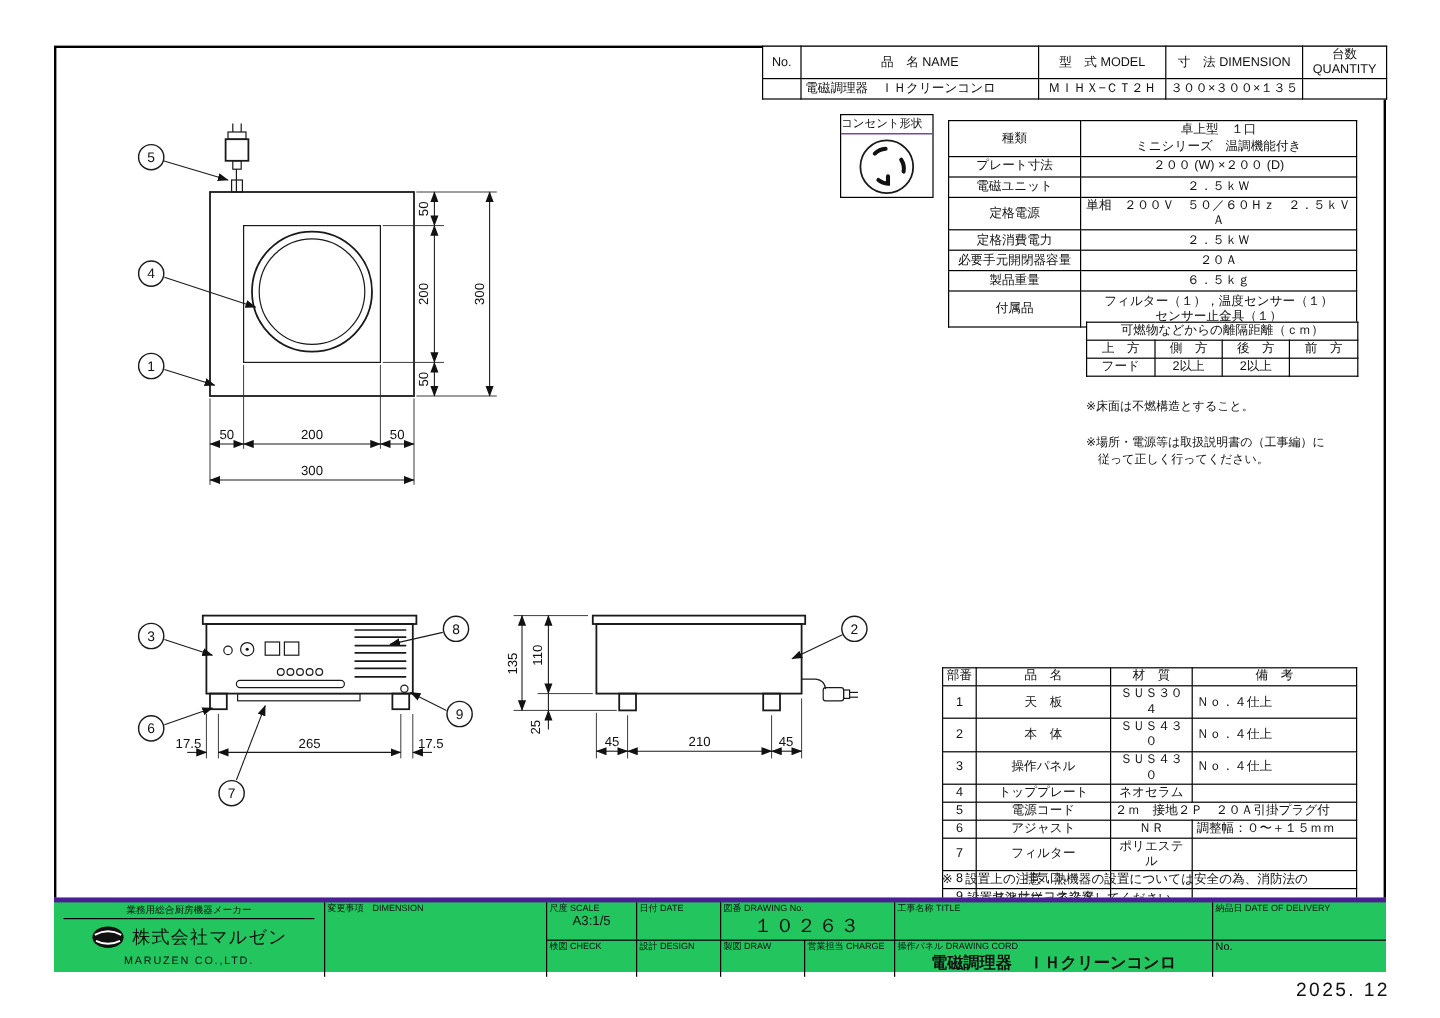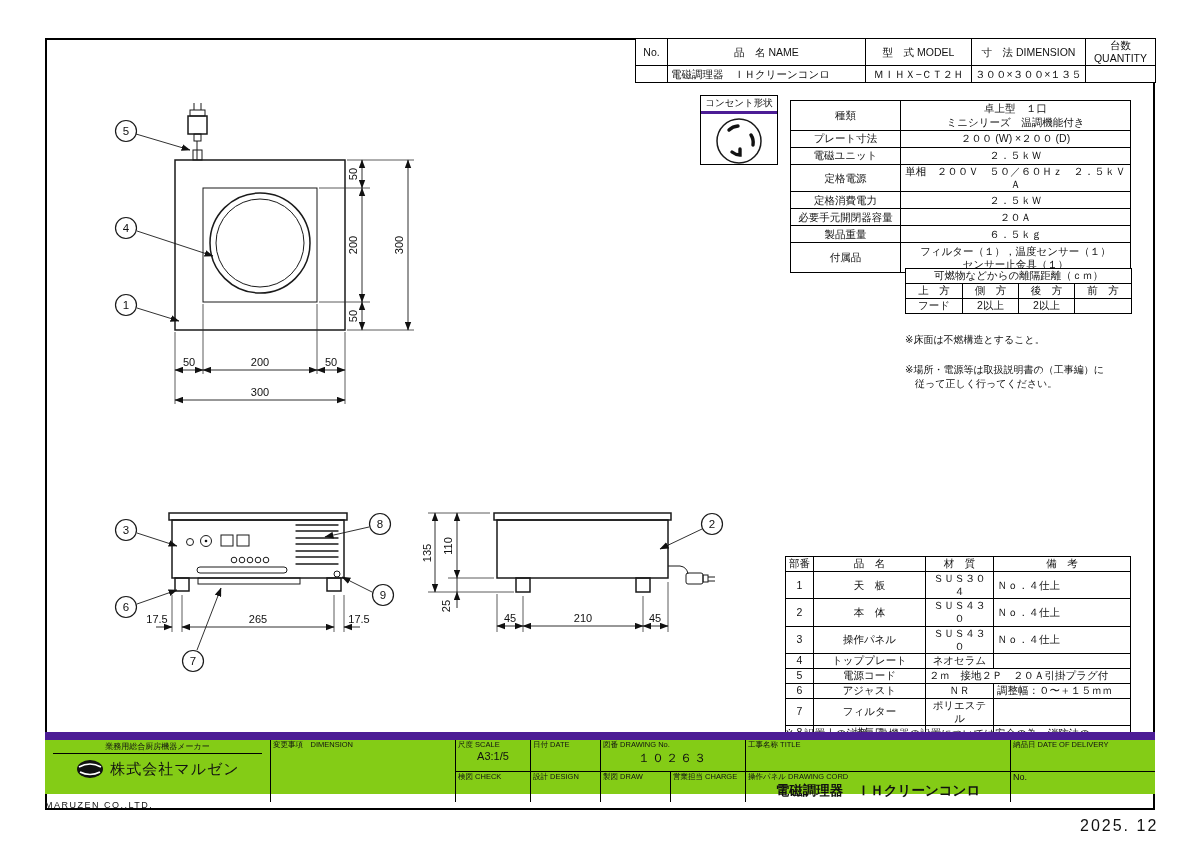--- a/index.html
+++ b/index.html
@@ -15,37 +15,37 @@
   .header-tbl td{height:17px}
   .spec-tbl{left:790px;top:100px;width:340px}
   .spec-tbl td{height:17px}
   .spec-tbl tr.h2 td{height:30px}
   .clear-tbl{left:905px;top:268px;width:226px}
   .clear-tbl td{height:15px;font-size:10px}
   .parts-tbl{left:785px;top:556px;width:345px}
   .parts-tbl td{height:15px;font-size:10px}
 
   .outlet{position:absolute;left:700px;top:95px;width:78px;height:70px;border:1px solid #000;background:#fff}
-  .outlet-label{font-size:9.5px;text-align:center;border-bottom:3px solid #4c1d95;padding:1px 0;white-space:nowrap}
+  .outlet-label{font-size:9.5px;text-align:left;border-bottom:1px solid #4c1d95;padding:1px 0;white-space:nowrap}
   .outlet svg{display:block;margin:1px auto 0}
 
   .clear-notes{position:absolute;left:905px;top:318px;width:252px;font-size:10px;line-height:1.45;white-space:pre-line}
   .install-notes{position:absolute;left:785px;top:710px;width:372px;font-size:10.5px;line-height:1.5;white-space:pre-line}
   .note{margin-bottom:1px}
 
-  .titleblock{position:absolute;left:45px;top:732px;width:1110px;height:62px;border-top:8px solid #4c1d95;background:#84cc16}
+  .titleblock{position:absolute;left:45px;top:748px;width:1110px;height:62px;border-top:4px solid #4c1d95;background:#22c55e}
   .tb-cell{position:absolute;border-left:1px solid #000}
   .tb-bot{border-top:1px solid #000}
   .tb-lbl{font-size:7.5px;line-height:1.1;padding:1px 2px;text-align:left;white-space:nowrap}
   .tb-val{font-size:11px;text-align:center}
   .company{left:0;top:0;width:225px;height:62px;border-left:none}
   .maker-caption{font-size:8px;text-align:center;border-bottom:1px solid #000;margin:1px 8px 0;padding-bottom:1px;white-space:nowrap}
   .logo-row{display:flex;align-items:center;justify-content:center;gap:5px;margin-top:4px}
   .company-name{font-size:15px;font-weight:normal;letter-spacing:1px;white-space:nowrap}
-  .company-en{font-size:9px;letter-spacing:1.5px;text-align:left;margin-top:20px}
+  .company-en{font-size:9px;letter-spacing:1.5px;text-align:center;margin-top:3px}
   .stamp{position:absolute;left:1080px;top:817px;font-size:16px;letter-spacing:2px}
 
   svg .s-mid{stroke:#1a1a1a;stroke-width:1.5;fill:none}
   svg .s-thin{stroke:#1a1a1a;stroke-width:1;fill:none}
   svg .s-ext{stroke:#333;stroke-width:0.8;fill:none}
   svg .s-dim{stroke:#1a1a1a;stroke-width:0.9;fill:none}
   svg .s-vent{stroke:#1a1a1a;stroke-width:1.4;fill:none;stroke-linecap:round}
   svg .balloon{fill:#fff;stroke:#1a1a1a;stroke-width:1.2}
   svg text.dim{font-size:11px;fill:#111}
   svg text.bnum{font-size:11.5px;fill:#111}
@@ -443,21 +443,21 @@
     <div class="tb-cell" style="left:410px;top:0;width:75px;height:31px">
       <div class="tb-lbl">尺度 SCALE</div>
       <div class="tb-val">A3:1/5</div>
     </div>
     <div class="tb-cell" style="left:485px;top:0;width:70px;height:31px">
       <div class="tb-lbl">日付 DATE</div>
       <div class="tb-val"></div>
     </div>
     <div class="tb-cell" style="left:555px;top:0;width:145px;height:31px">
       <div class="tb-lbl">図番 DRAWING No.</div>
-      <div class="tb-val" style="font-size:12px;letter-spacing:2px">１０２６３</div>
+      <div class="tb-val" style="font-size:16px;letter-spacing:2px">１０２６３</div>
     </div>
     <div class="tb-cell" style="left:700px;top:0;width:265px;height:31px">
       <div class="tb-lbl">工事名称 TITLE</div>
       <div class="tb-val"></div>
     </div>
     <div class="tb-cell" style="left:965px;top:0;width:145px;height:31px">
       <div class="tb-lbl">納品日 DATE OF DELIVERY</div>
       <div class="tb-val"></div>
     </div>
 

